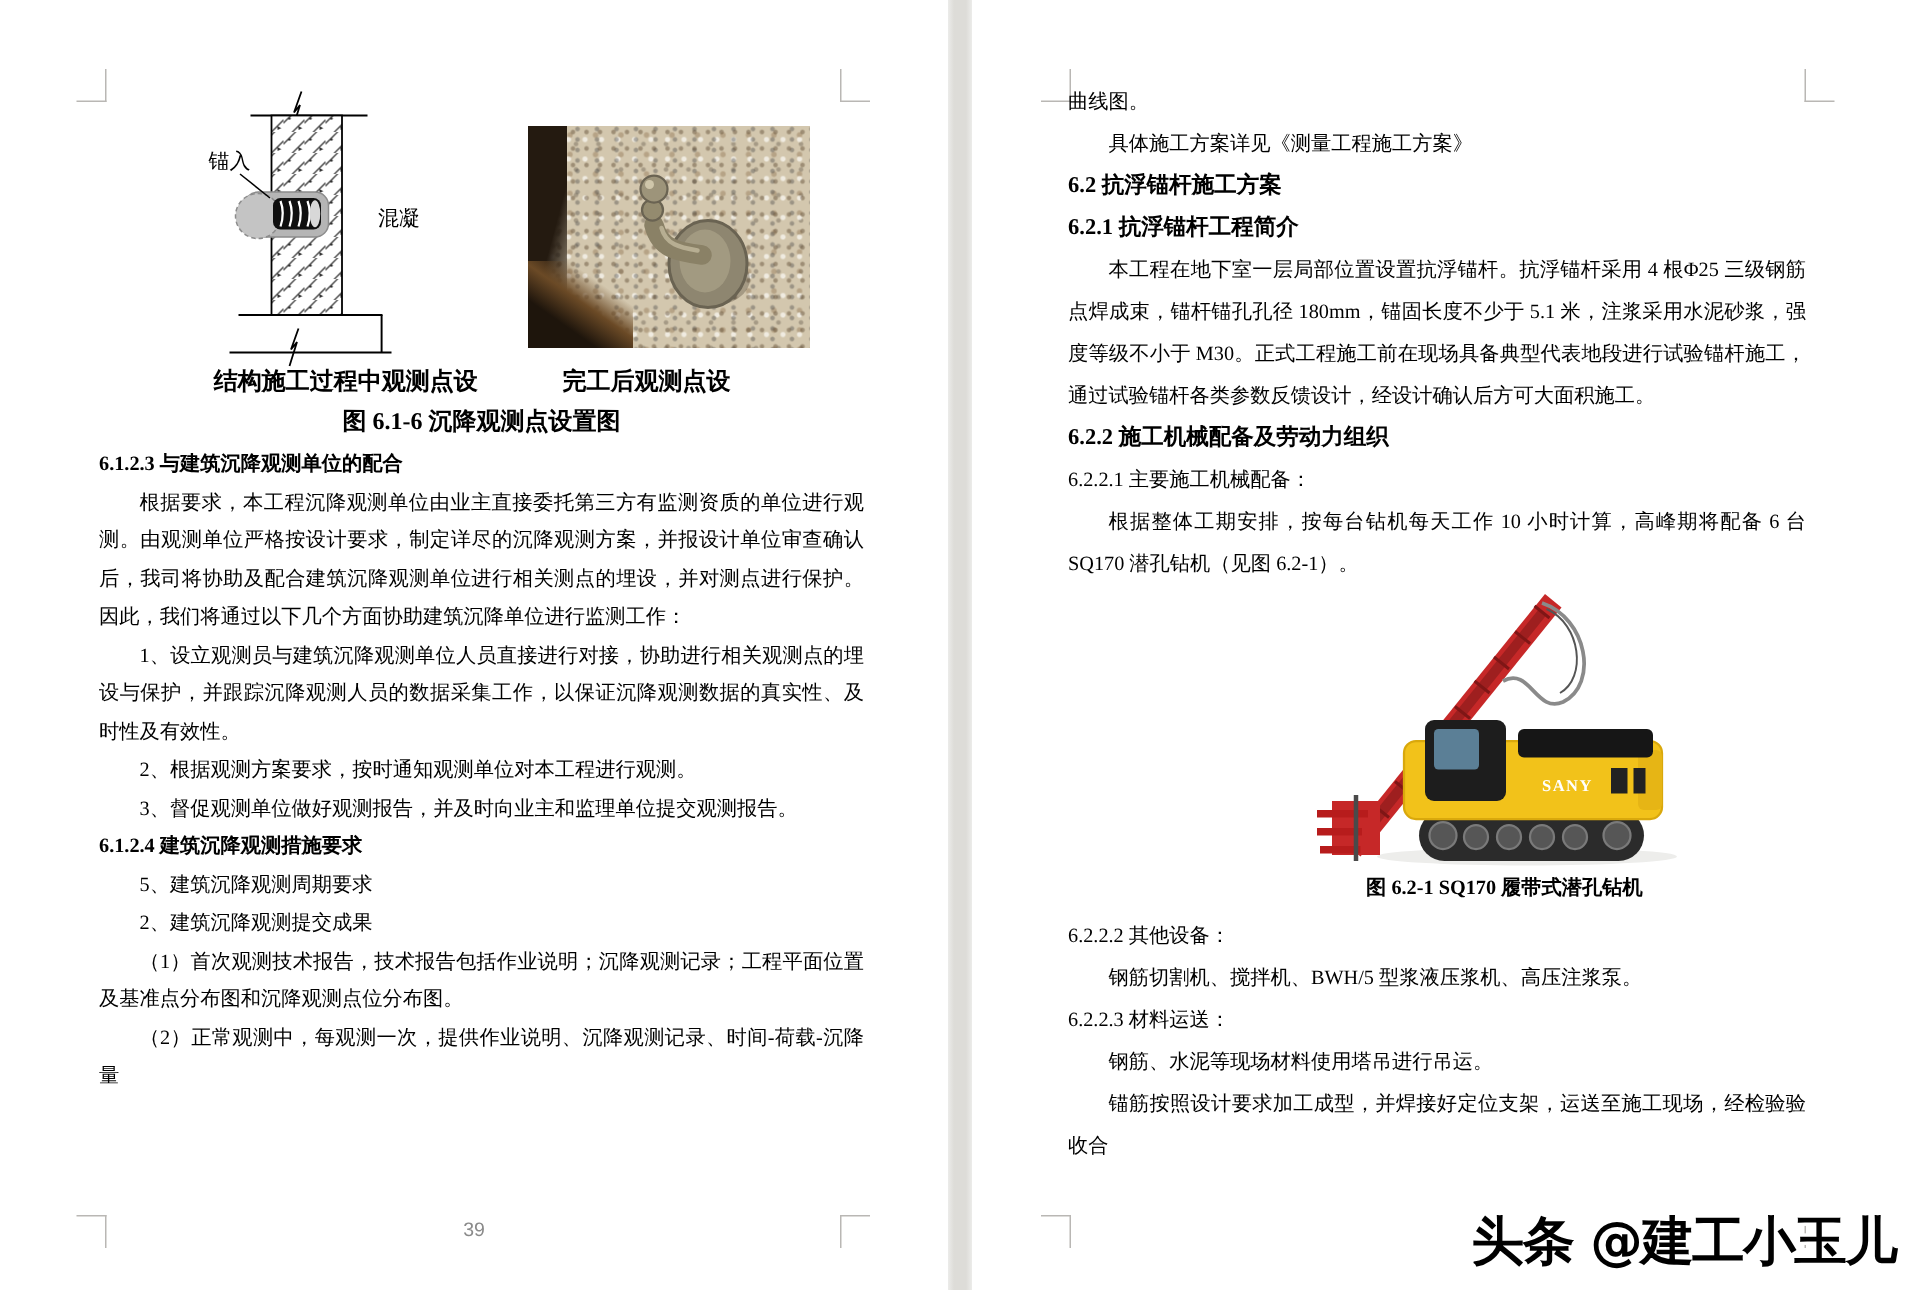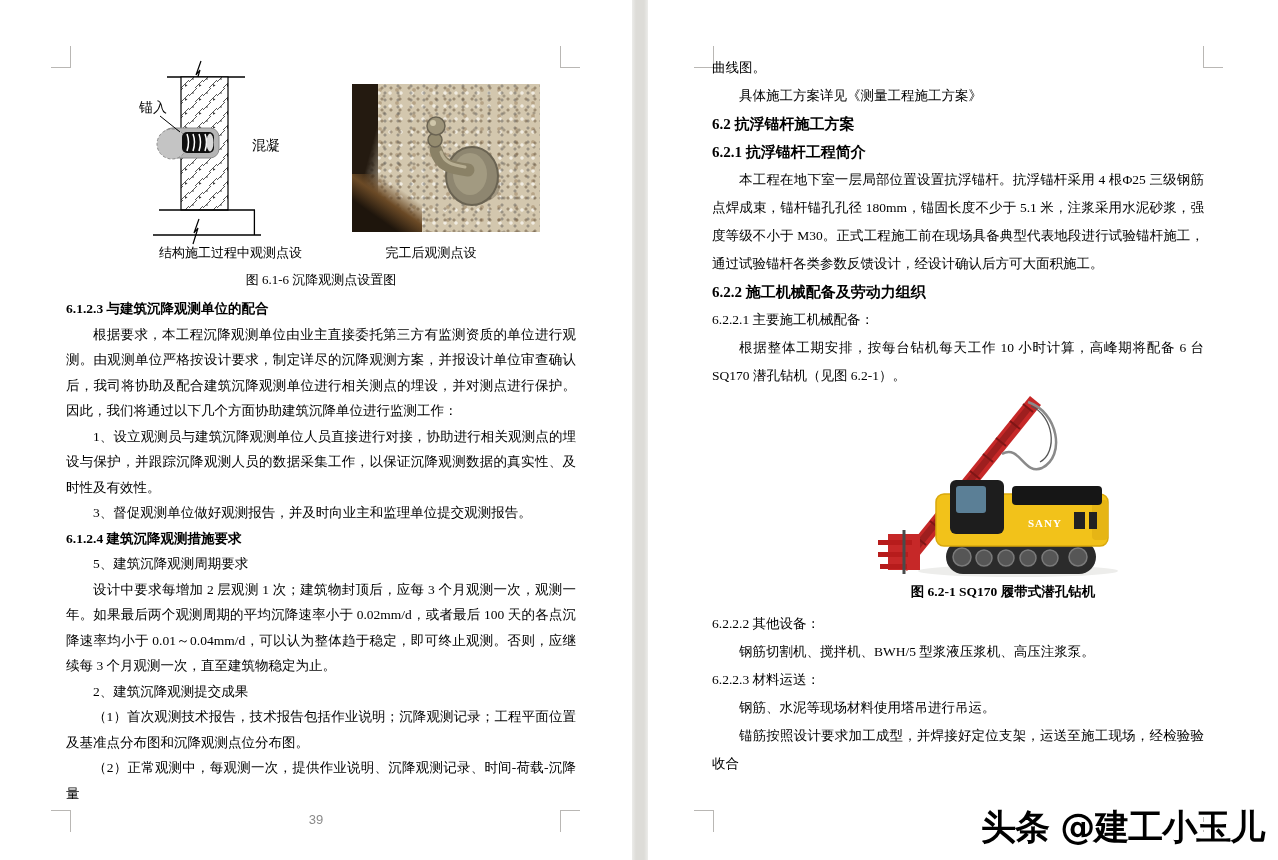--- a/index.html
+++ b/index.html
@@ -45,21 +45,21 @@
     background-size:9px 11px,13px 7px,11px 13px,17px 13px,15px 17px;
   }
   #granite-left-band{
     position:absolute;left:0;top:0;width:26px;height:148px;
     background:linear-gradient(105deg,#241a10 55%,rgba(36,26,16,0) 100%);
   }
   #granite-corner{
     position:absolute;left:0;bottom:0;width:70px;height:58px;
     background:linear-gradient(35deg,#1e150c 30%,#6b4a26 52%,rgba(107,74,38,0) 72%);
   }
-  .fig-caption{position:absolute;font-weight:normal;font-size:13px;text-align:center;}
+  .fig-caption{position:absolute;font-weight:bold;font-size:16px;text-align:center;}
   #cap-diagram{left:128px;top:244px;width:205px;}
   #cap-photo{left:345px;top:244px;width:172px;}
   #cap-fig616{left:66px;top:271px;width:510px;}
 
   
   .drill-wrap{margin:4px 0 0 166px;width:250px;height:184px;}
   .drill-caption{margin:2px 0 0 166px;width:250px;text-align:center;font-weight:bold;line-height:24px;}
 
   .page-number{position:absolute;top:812px;font-size:13px;color:#8a8a8a;text-align:center;
     font-family:"Liberation Sans","DejaVu Sans",sans-serif;}
@@ -136,24 +136,24 @@
   </div>
 
   <div class="fig-caption" id="cap-diagram">结构施工过程中观测点设</div>
   <div class="fig-caption" id="cap-photo">完工后观测点设</div>
   <div class="fig-caption" id="cap-fig616">图 6.1-6 沉降观测点设置图</div>
 
   <div class="doc-text" id="left-text">
     <p class="h3">6.1.2.3  与建筑沉降观测单位的配合</p>
     <p class="ind">根据要求，本工程沉降观测单位由业主直接委托第三方有监测资质的单位进行观测。由观测单位严格按设计要求，制定详尽的沉降观测方案，并报设计单位审查确认后，我司将协助及配合建筑沉降观测单位进行相关测点的埋设，并对测点进行保护。因此，我们将通过以下几个方面协助建筑沉降单位进行监测工作：</p>
     <p class="ind">1、设立观测员与建筑沉降观测单位人员直接进行对接，协助进行相关观测点的埋设与保护，并跟踪沉降观测人员的数据采集工作，以保证沉降观测数据的真实性、及时性及有效性。</p>
+    <p class="ind">2、根据观测方案要求，按时通知观测单位对本工程进行观测。</p>
     <p class="ind">3、督促观测单位做好观测报告，并及时向业主和监理单位提交观测报告。</p>
     <p class="h3">6.1.2.4  建筑沉降观测措施要求</p>
     <p class="ind">5、建筑沉降观测周期要求</p>
-    <p class="ind">设计中要求每增加 2 层观测 1 次；建筑物封顶后，应每 3 个月观测一次，观测一年。如果最后两个观测周期的平均沉降速率小于 0.02mm/d，或者最后 100 天的各点沉降速率均小于 0.01～0.04mm/d，可以认为整体趋于稳定，即可终止观测。否则，应继续每 3 个月观测一次，直至建筑物稳定为止。</p>
     <p class="ind">2、建筑沉降观测提交成果</p>
     <p class="ind">（1）首次观测技术报告，技术报告包括作业说明；沉降观测记录；工程平面位置及基准点分布图和沉降观测点位分布图。</p>
     <p class="ind">（2）正常观测中，每观测一次，提供作业说明、沉降观测记录、时间-荷载-沉降量</p>
   </div>
 
   <div class="page-number" id="pagenum-left">39</div>
 </div>
 
 <div id="page-divider"></div>
 

